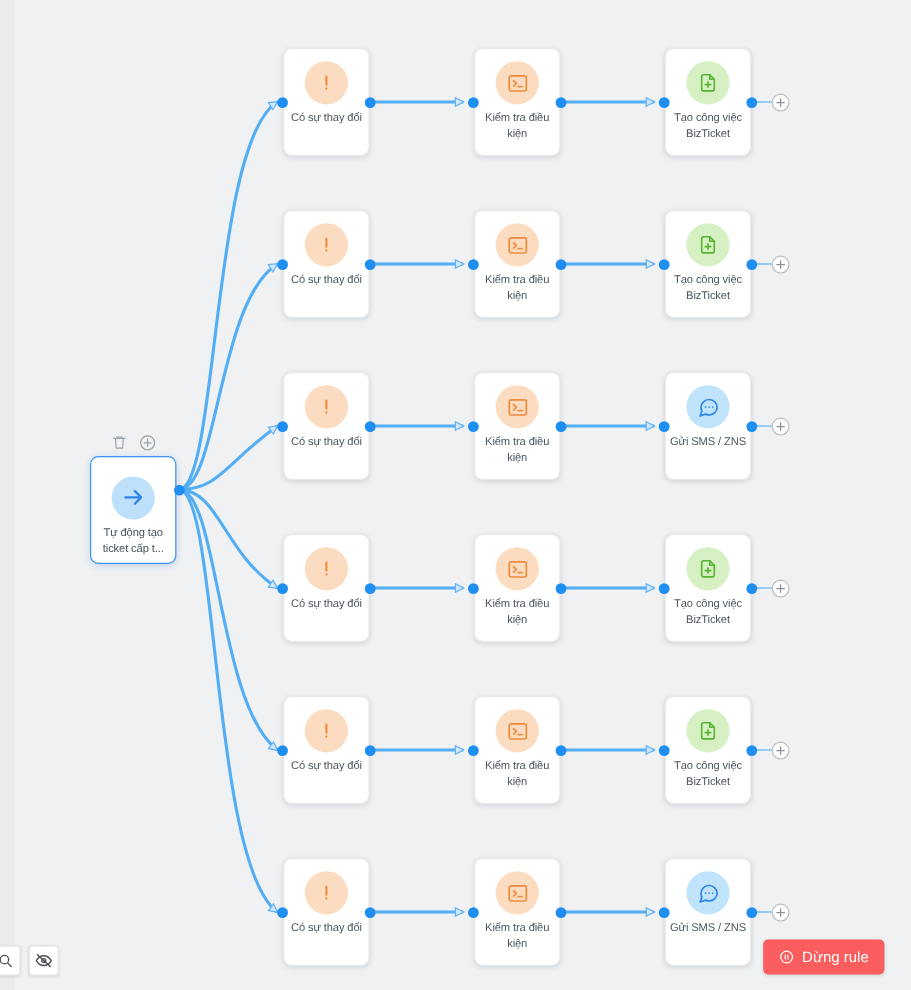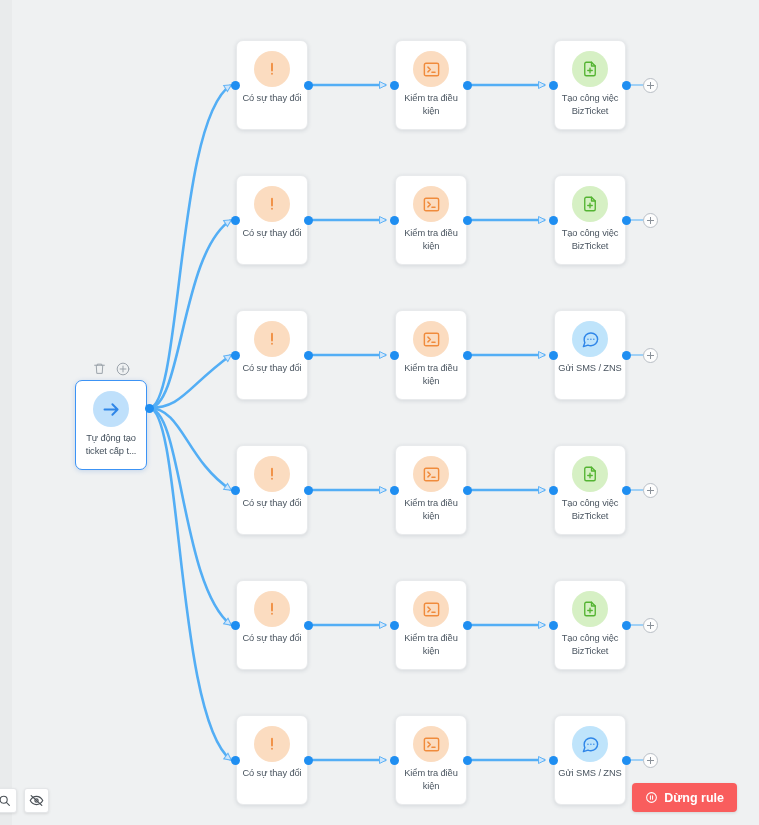--- a/index.html
+++ b/index.html
@@ -42,20 +42,21 @@
     box-shadow: 0 1px 4px rgba(30,50,70,0.13);
     display: flex;
     flex-direction: column;
     align-items: center;
     box-sizing: border-box;
     padding-top: 10px;
   }
   .node.trigger {
     border: 1.5px solid #3c93f5;
     box-shadow: 0 1px 5px rgba(40,110,200,0.22);
+    justify-content: center;
   }
   .node .icon-circle {
     width: 36px;
     height: 36px;
     border-radius: 50%;
     display: flex;
     align-items: center;
     justify-content: center;
     flex: none;
   }
@@ -152,21 +153,20 @@
     height: 29px;
     padding: 0 13px;
     display: flex;
     align-items: center;
     gap: 6px;
     font-size: 12.5px;
     font-family: "Liberation Sans", sans-serif;
     cursor: pointer;
     box-shadow: 0 1px 3px rgba(0,0,0,0.12);
     z-index: 10;
-    font-weight: bold;
   }
   #stop-rule .sr-label { white-space: nowrap; }
 </style>
 </head>
 <body>
 
 <div id="canvas">
 
   <div id="left-gutter"></div>
 

